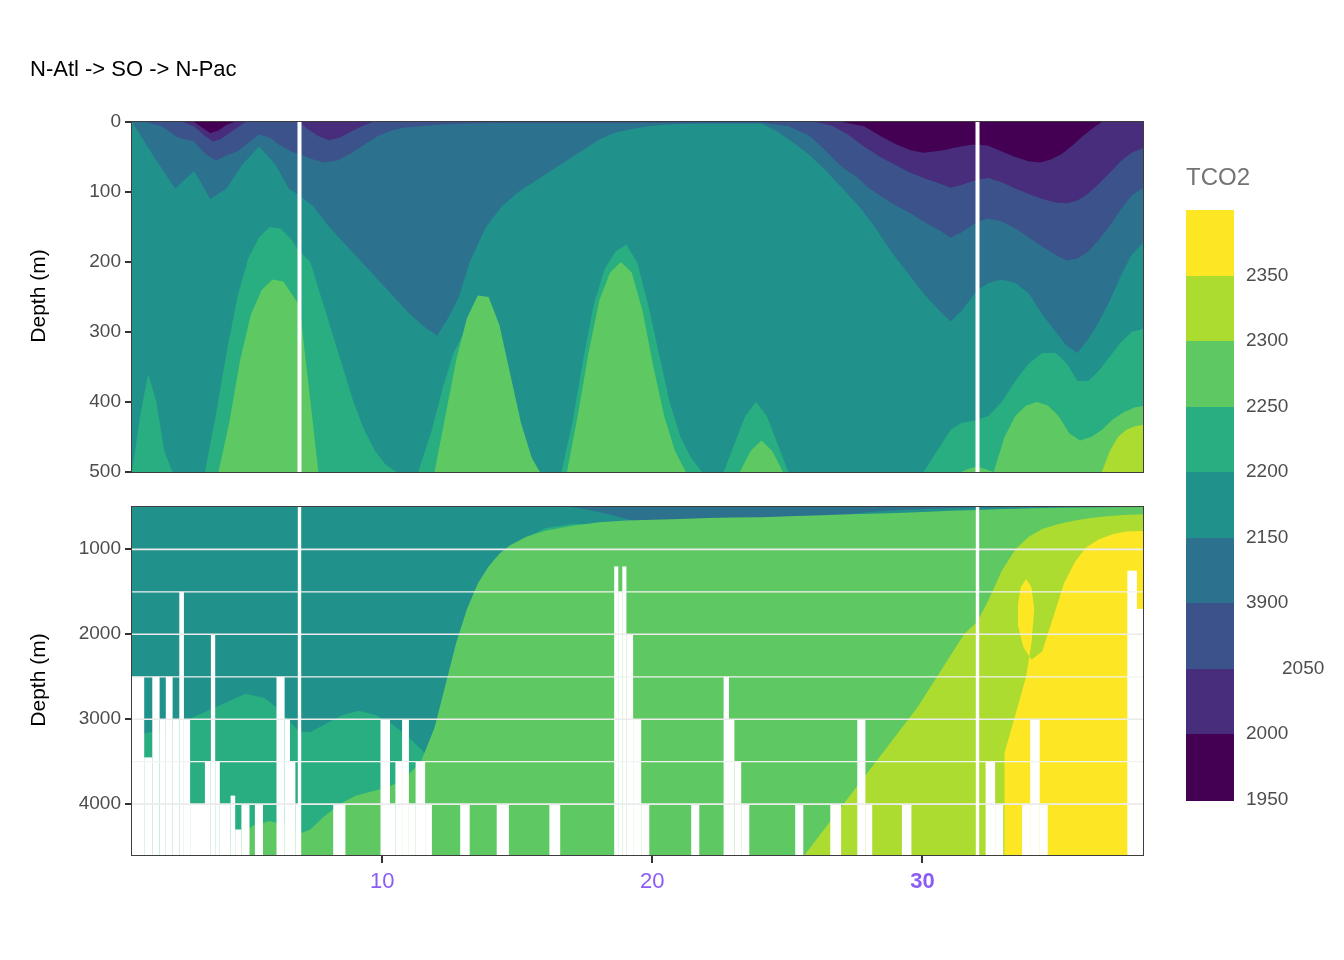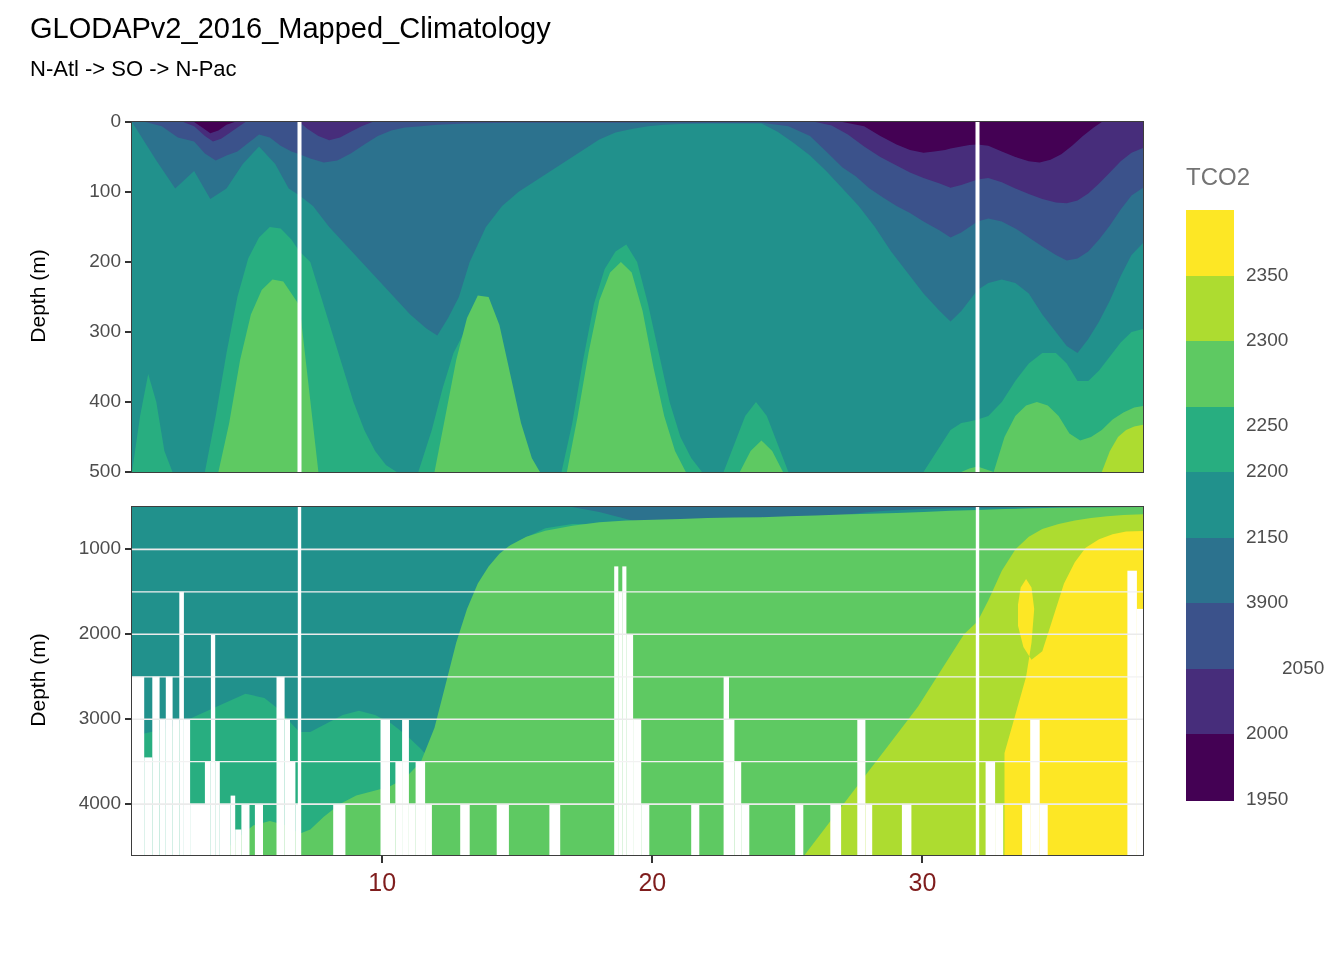--- a/index.html
+++ b/index.html
@@ -55,22 +55,22 @@
   }
   .tick-label-y {
     position: absolute;
     font-size: 19px;
     color: #4d4d4d;
     text-align: right;
     white-space: nowrap;
   }
   .tick-label-x {
     position: absolute;
-    font-size: 25px;
-    color: #7f1d1d;
+    font-size: 22px;
+    color: #8b5cf6;
     text-align: center;
     white-space: nowrap;
   }
   .tick-mark {
     position: absolute;
     background: #333333;
   }
   .panel {
     position: absolute;
     overflow: hidden;
@@ -98,21 +98,20 @@
     font-size: 19px;
     color: #4d4d4d;
     white-space: nowrap;
   }
 </style>
 </head>
 <body>
 
 <div id="root">
 
-  <div class="plot-title">GLODAPv2_2016_Mapped_Climatology</div>
   <div class="plot-subtitle">N-Atl -&gt; SO -&gt; N-Pac</div>
 
   <div class="panel" id="panel-top" style="left:131px; top:121px; width:1013px; height:352px;">
     <svg width="1011" height="350" viewBox="0 0 1011 350" preserveAspectRatio="none">
       <defs>
         <clipPath id="clipTop">
             <rect x="0" y="0" width="1011" height="350"></rect>
           </clipPath>
       </defs>
       <g clip-path="url(#clipTop)" id="top-bands">
@@ -257,39 +256,39 @@
       <div class="tick-label-y" style="left: 41px; top: 622.317px; width: 80px;">2000</div>
       <div class="tick-mark" style="left: 125px; top: 718.195px; width: 6px; height: 2px;"></div>
       <div class="tick-label-y" style="left: 41px; top: 707.195px; width: 80px;">3000</div>
       <div class="tick-mark" style="left: 125px; top: 803.073px; width: 6px; height: 2px;"></div>
       <div class="tick-label-y" style="left: 41px; top: 792.073px; width: 80px;">4000</div>
       <div class="tick-mark" style="left: 381.224px; top: 856px; width: 2px; height: 7px;"></div>
       <div class="tick-label-x" style="left: 342.224px; top: 868px; width: 80px;">10</div>
       <div class="tick-mark" style="left: 651.357px; top: 856px; width: 2px; height: 7px;"></div>
       <div class="tick-label-x" style="left: 612.357px; top: 868px; width: 80px;">20</div>
       <div class="tick-mark" style="left: 921.491px; top: 856px; width: 2px; height: 7px;"></div>
-      <div class="tick-label-x" style="left: 882.491px; top: 868px; width: 80px;">30</div>
+      <div class="tick-label-x" style="left: 882.491px; top: 868px; width: 80px; font-weight: bold;">30</div>
     </div>
 
   <div class="legend-title" style="left:1186px; top:163px;">TCO2</div>
   <div class="legend-bar" id="legend-bar" style="left:1186px; top:210px; width:48px; height:590px;">
       <div class="legend-swatch" style="top: 0px; height: 66.1556px; background: rgb(253, 231, 37);"></div>
       <div class="legend-swatch" style="top: 65.5556px; height: 66.1556px; background: rgb(173, 220, 48);"></div>
       <div class="legend-swatch" style="top: 131.111px; height: 66.1556px; background: rgb(94, 201, 98);"></div>
       <div class="legend-swatch" style="top: 196.667px; height: 66.1556px; background: rgb(40, 174, 128);"></div>
       <div class="legend-swatch" style="top: 262.222px; height: 66.1556px; background: rgb(33, 145, 140);"></div>
       <div class="legend-swatch" style="top: 327.778px; height: 66.1556px; background: rgb(44, 114, 142);"></div>
       <div class="legend-swatch" style="top: 393.333px; height: 66.1556px; background: rgb(59, 82, 139);"></div>
       <div class="legend-swatch" style="top: 458.889px; height: 66.1556px; background: rgb(71, 45, 123);"></div>
       <div class="legend-swatch" style="top: 524.444px; height: 66.1556px; background: rgb(68, 1, 84);"></div>
     </div>
   <div id="legend-labels">
       <div class="legend-tick-label" style="left: 1246px; top: 263.556px;">2350</div>
       <div class="legend-tick-label" style="left: 1246px; top: 329.111px;">2300</div>
-      <div class="legend-tick-label" style="left: 1246px; top: 394.667px; margin-top: 19px;">2250</div>
+      <div class="legend-tick-label" style="left: 1246px; top: 394.667px;">2250</div>
       <div class="legend-tick-label" style="left: 1246px; top: 460.222px;">2200</div>
       <div class="legend-tick-label" style="left: 1246px; top: 525.778px;">2150</div>
       <div class="legend-tick-label" style="left: 1246px; top: 591.333px;">3900</div>
       <div class="legend-tick-label" style="left: 1246px; top: 656.889px; margin-left: 36px;">2050</div>
       <div class="legend-tick-label" style="left: 1246px; top: 722.444px;">2000</div>
       <div class="legend-tick-label" style="left: 1246px; top: 788px;">1950</div>
     </div>
 
 </div>
 

